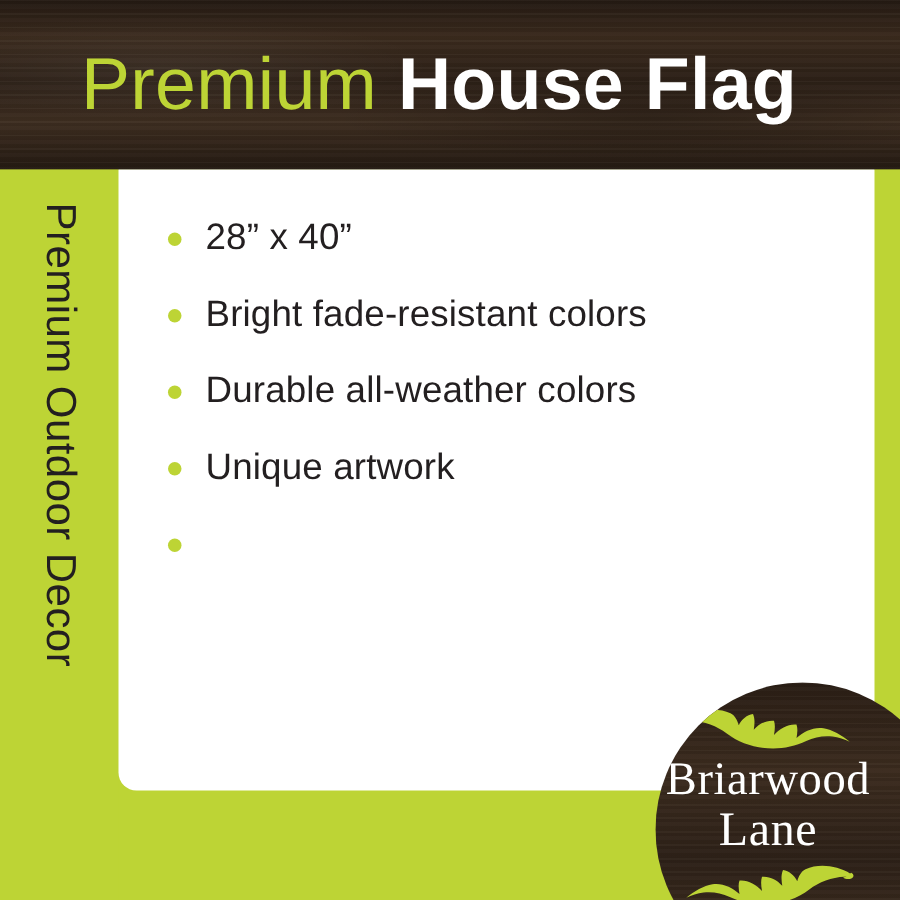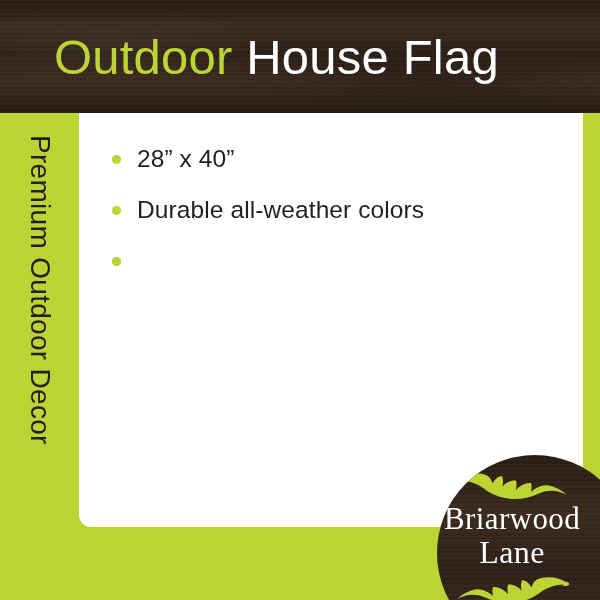--- a/index.html
+++ b/index.html
@@ -58,21 +58,21 @@
     top: 50%;
     transform: translateY(-50%);
     font-size: 49px;
     font-weight: 400;
     letter-spacing: 0.2px;
     white-space: nowrap;
     line-height: 1;
     z-index: 2;
   }
   .title-accent { color: #bdd435; }
-  .title-plain  { color: #ffffff; }
+  .title-plain  { color: #ffffff; font-weight: bold; }
 
   
   .sidebar {
     position: absolute;
     left: 0;
     top: 113px;
     width: 79px;
     height: 487px;
     background: #bdd435;
   }
@@ -201,44 +201,49 @@
     letter-spacing: 0.4px;
   }
 </style>
 </head>
 <body>
 
 <div id="product-card">
 
   <div class="header-banner">
     <div class="header-title">
-      <span class="title-accent">Outdoor</span><span class="title-plain">&nbsp;</span><span class="title-plain">House Flag</span>
+      <span class="title-accent">Premium</span><span class="title-plain">&nbsp;</span><span class="title-plain">House Flag</span>
     </div>
   </div>
 
   <div class="bottom-band"></div>
 
   <div class="right-strip"></div>
 
   <div class="sidebar">
     <div class="sidebar-label">Premium Outdoor Decor</div>
   </div>
 
   <div class="content-panel">
     <ul class="feature-list">
       <li class="feature-item">
         <span class="feature-bullet"></span>
         <span>28” x 40”</span>
       </li>
       <li class="feature-item">
         <span class="feature-bullet"></span>
+        <span>Bright fade-resistant colors</span>
+      </li>
+      <li class="feature-item">
+        <span class="feature-bullet"></span>
         <span>Durable all-weather colors</span>
       </li>
       <li class="feature-item">
         <span class="feature-bullet"></span>
+        <span>Unique artwork</span>
       </li>
       <li class="feature-item">
         <span class="feature-bullet"></span>
       </li>
     </ul>
   </div>
 
   <div class="logo-badge">
     <div class="logo-inner">
 

